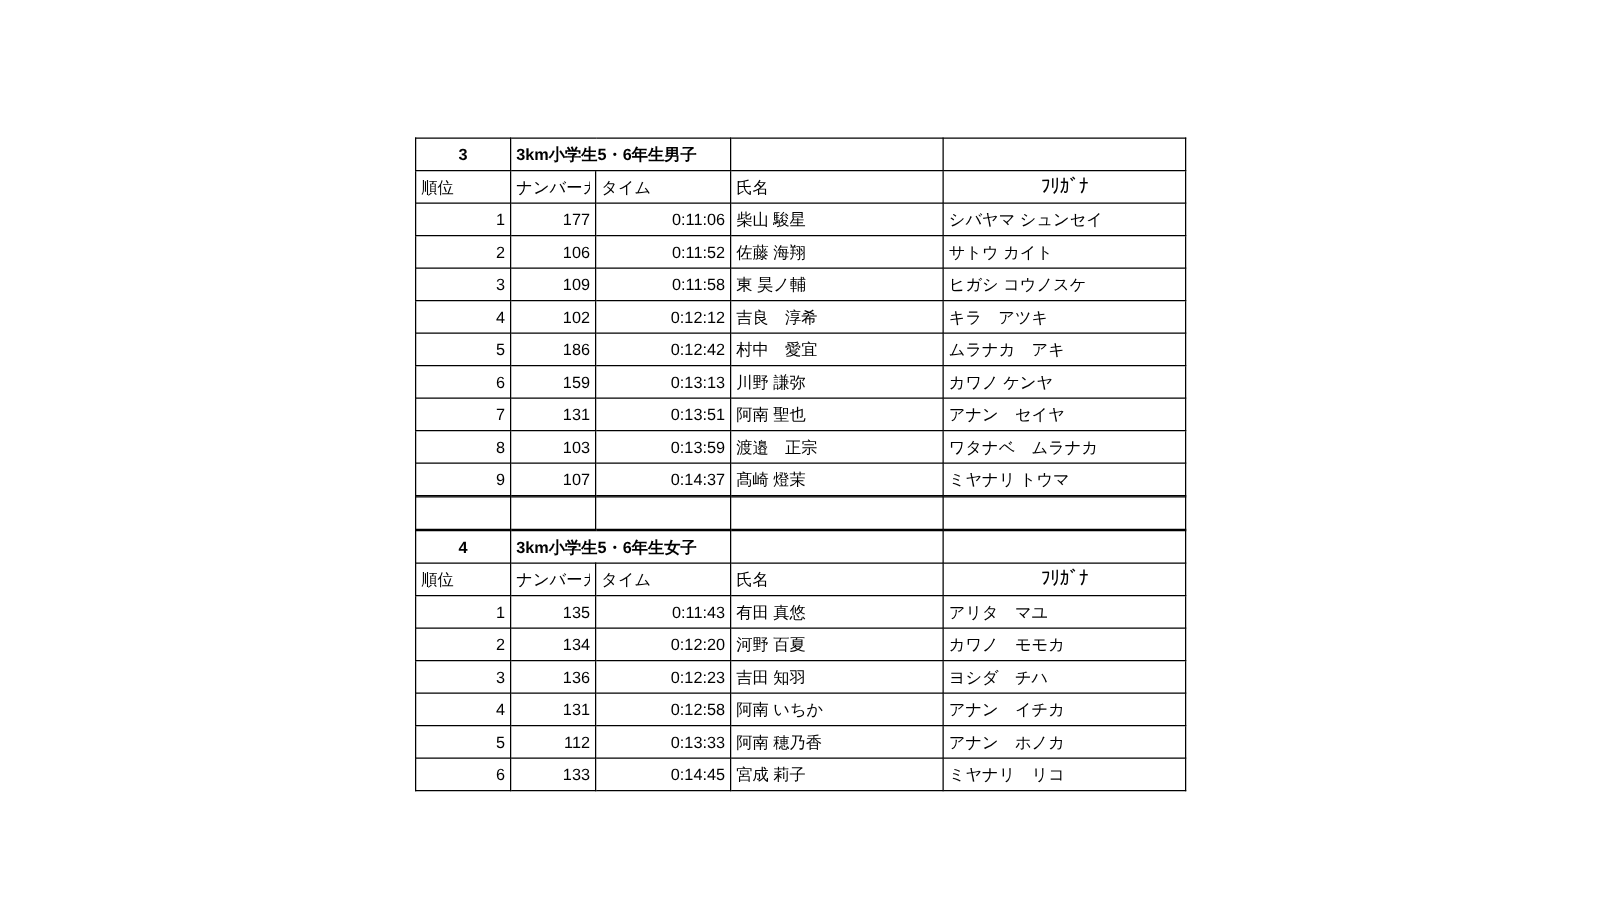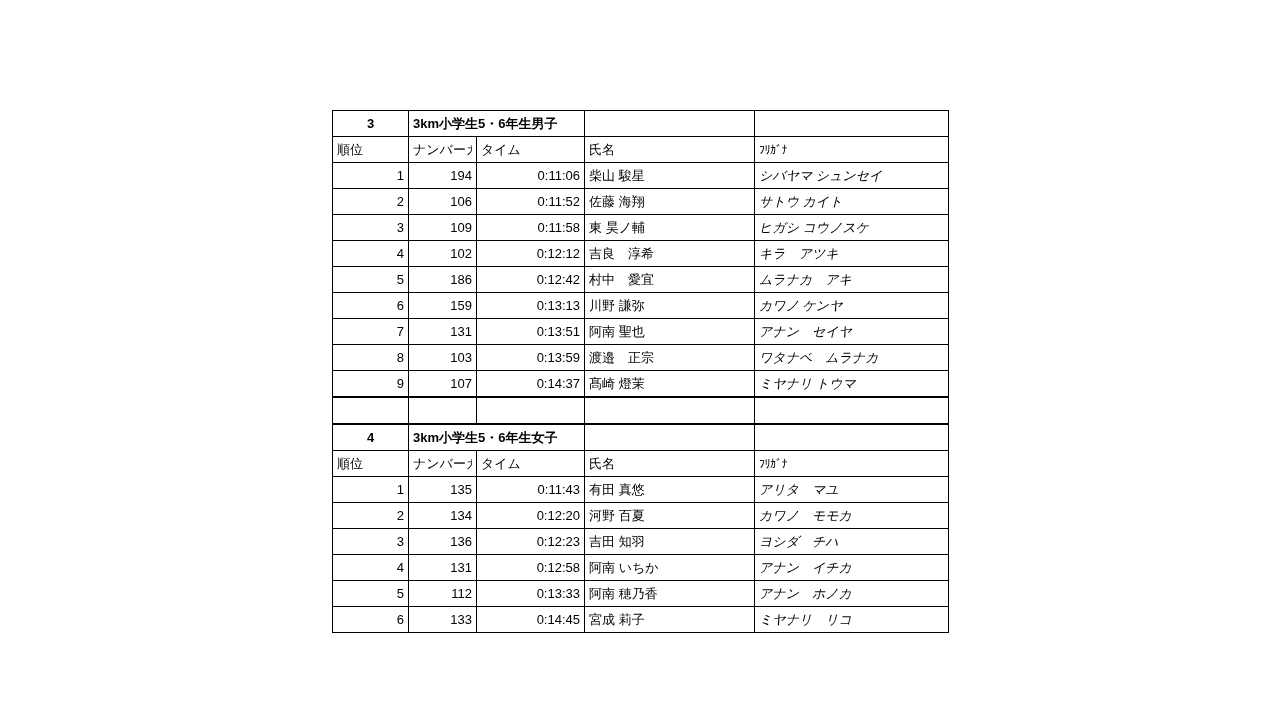--- a/index.html
+++ b/index.html
@@ -52,27 +52,27 @@
   .title-row td { font-weight: bold; }
 
   .gap-row td {
     border: none;
     height: 14px;
     background: #ffffff;
   }
 
   
   .kana-head {
-    font-size: 12px;
+    font-size: 16px;
     letter-spacing: -0.5px;
+    text-align: center;
   }
 
   .kana-cell {
     letter-spacing: 0px;
-    font-style: italic;
   }
 
   .hdr-clip {
     display: block;
     overflow: hidden;
     white-space: nowrap;
   }
 </style>
 </head>
 <body>
@@ -99,21 +99,21 @@
         <td class="left">
             <span class="hdr-clip">ナンバーカード</span>
           </td>
         <td class="left">タイム</td>
         <td class="left">氏名</td>
         <td class="left kana-head">ﾌﾘｶﾞﾅ</td>
       </tr>
 
       <tr>
         <td class="right">1</td>
-        <td class="right">194</td>
+        <td class="right">177</td>
         <td class="right">0:11:06</td>
         <td class="left">柴山 駿星</td>
         <td class="left kana-cell">シバヤマ シュンセイ</td>
       </tr>
       <tr>
         <td class="right">2</td>
         <td class="right">106</td>
         <td class="right">0:11:52</td>
         <td class="left">佐藤 海翔</td>
         <td class="left kana-cell">サトウ カイト</td>

